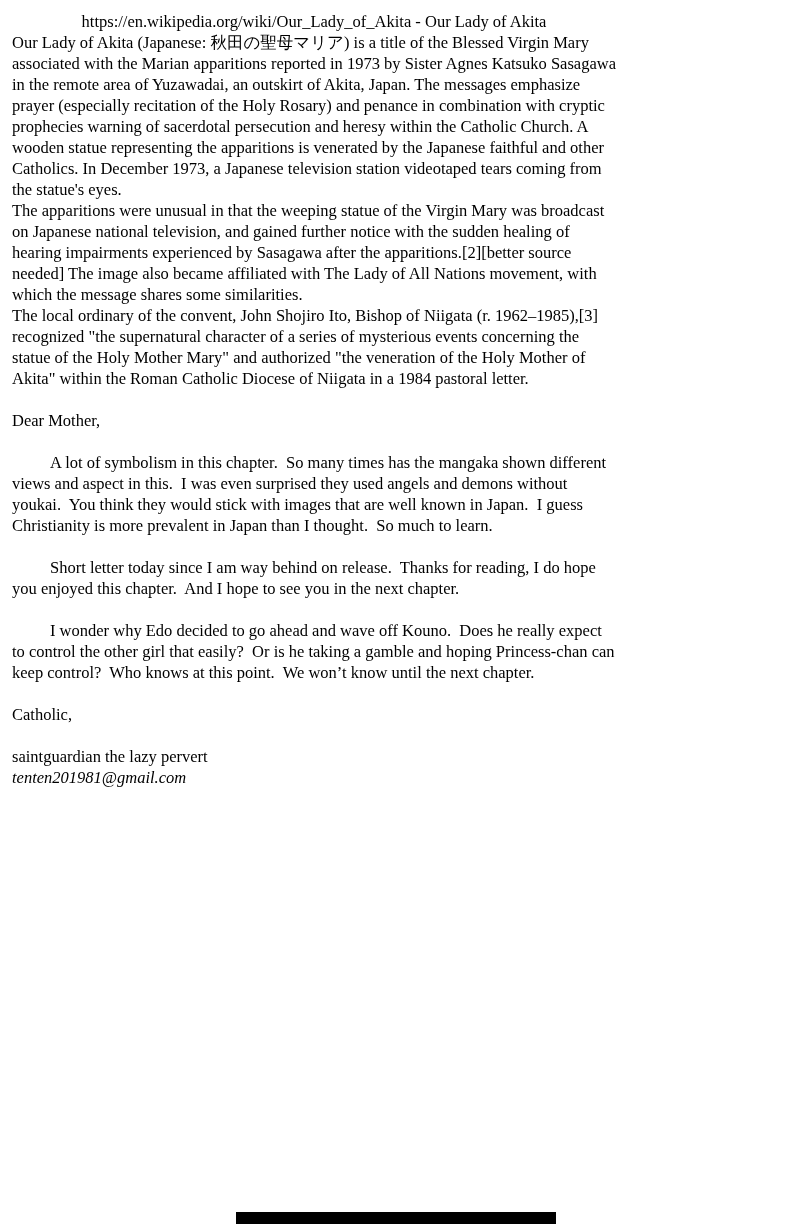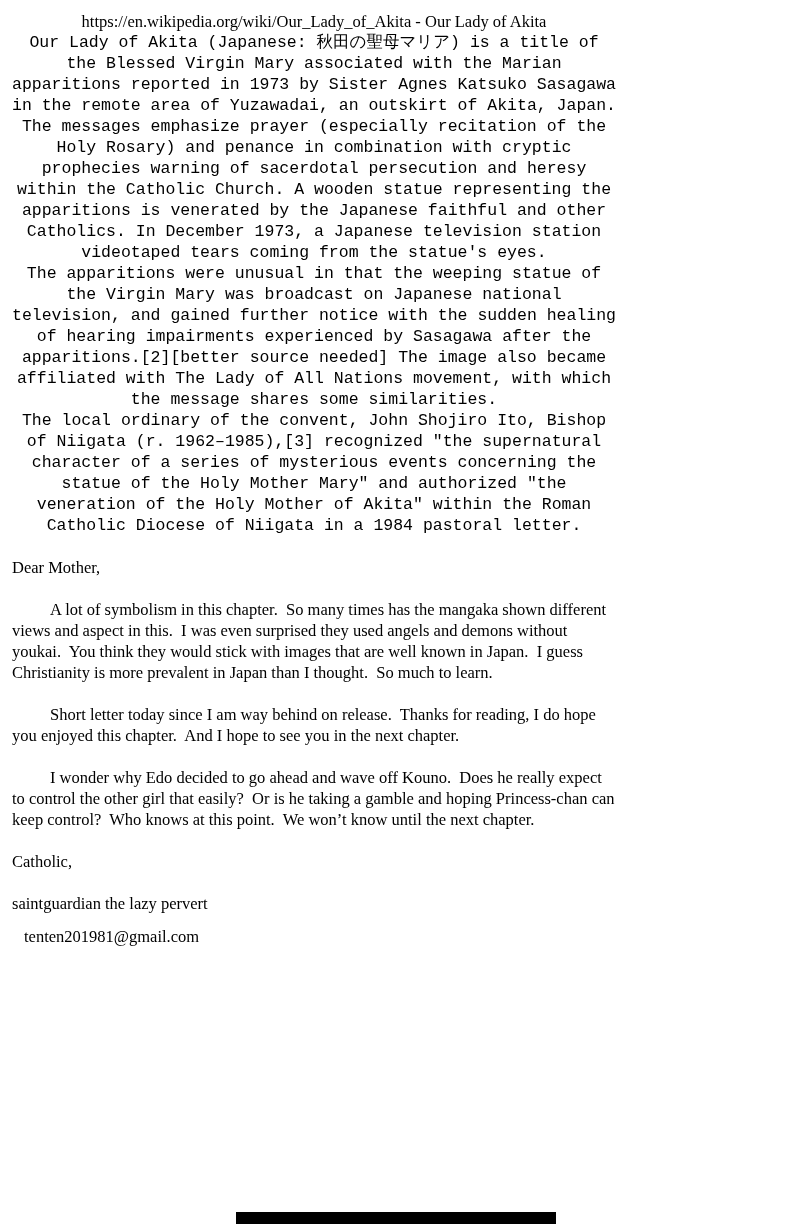--- a/index.html
+++ b/index.html
@@ -17,33 +17,33 @@
   }
   .page {
     padding: 11px 12px 0 12px;
     width: 628px;
   }
   .src-line {
     text-align: center;
     margin: 0;
   }
   .wiki p {
-    text-align: center;
+    text-align: left;
     margin: 0;
-    font-family: Liberation Mono, monospace;
   }
   .letter p {
     margin: 21px 0 0 0;
   }
   .letter p.body-para {
     text-indent: 38px;
     white-space: pre-wrap;
   }
   .letter p.email-line {
-    margin: 12px;
+    margin: 0;
+    font-style: italic;
   }
   .bottom-bar {
     position: absolute;
     bottom: 0;
     left: 50%;
     transform: translateX(-50%);
     width: 320px;
     height: 12px;
     background: #000000;
   }

